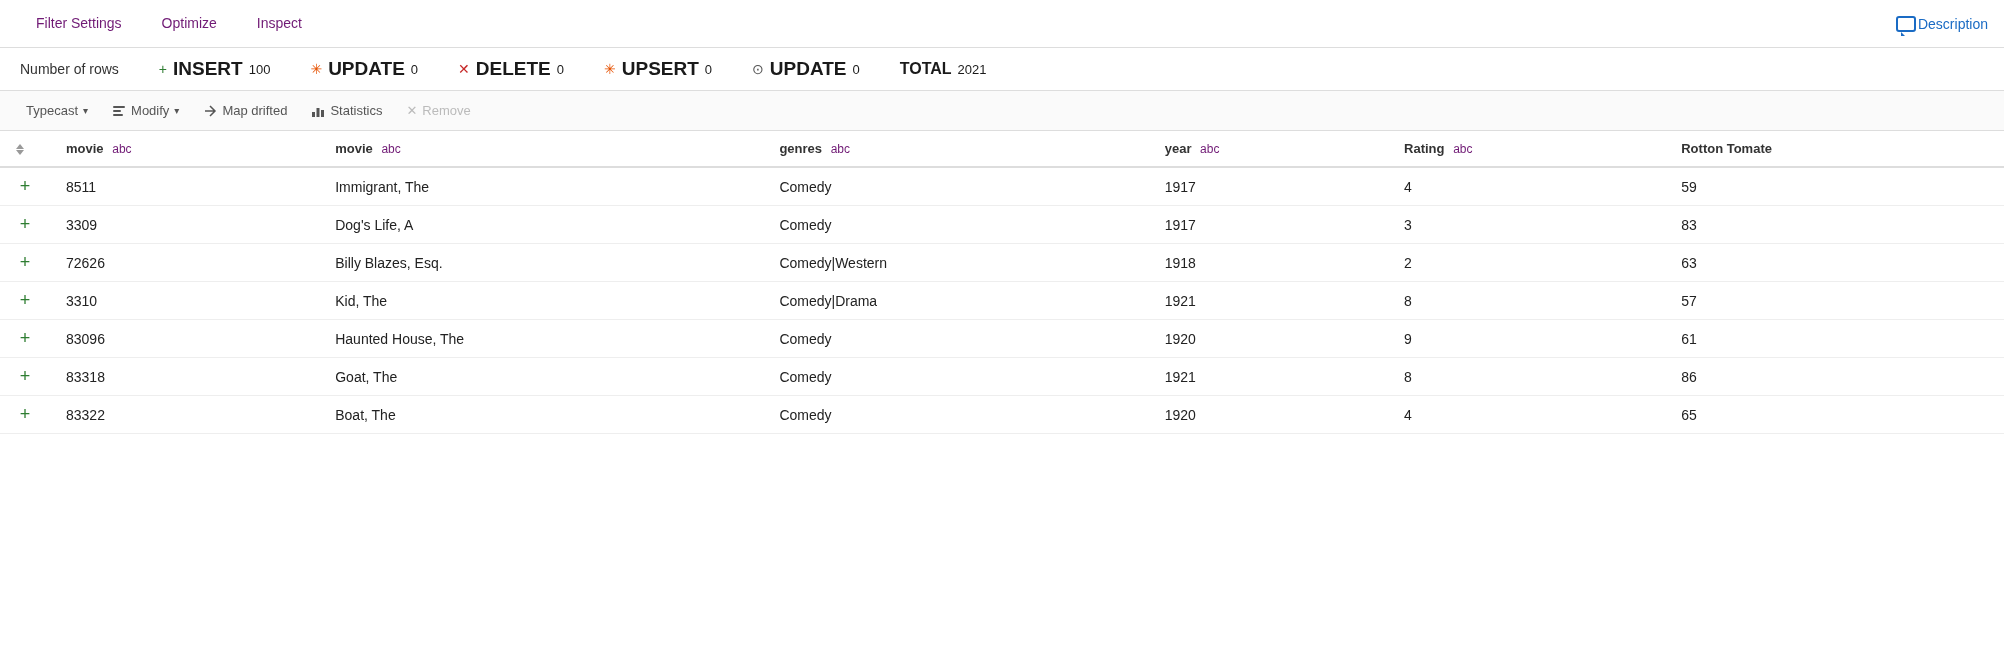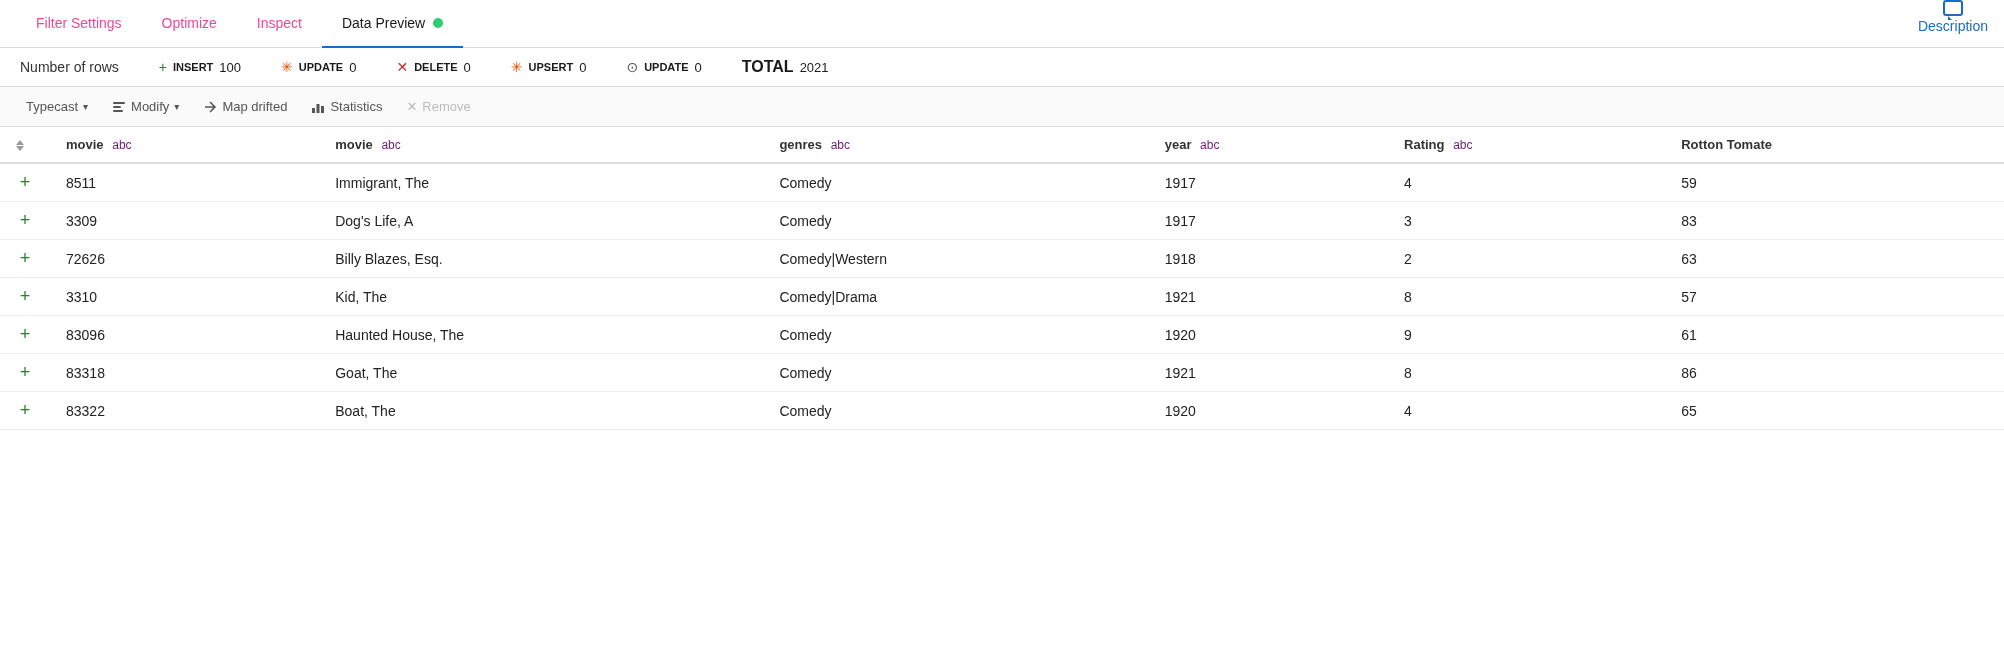--- a/index.html
+++ b/index.html
@@ -16,21 +16,21 @@
       align-items: stretch;
       border-bottom: 1px solid #ddd;
       height: 48px;
       padding: 0 16px;
       position: relative;
     }
     .top-nav-item {
       display: flex;
       align-items: center;
       padding: 0 20px;
-      color: #ec4899;
+      color: #701a75;
       cursor: pointer;
       font-size: 14px;
       white-space: nowrap;
       border-bottom: 2px solid transparent;
       margin-bottom: -1px;
     }
     .top-nav-item.active {
       color: #1a1a1a;
       border-bottom: 2px solid #1a6bc4;
       font-weight: 500;
@@ -44,40 +44,39 @@
       display: inline-block;
     }
     .top-nav-right {
       margin-left: auto;
       display: flex;
       align-items: center;
       color: #1a6bc4;
       cursor: pointer;
       font-size: 14px;
       gap: 2px;
-      flex-direction: column;
     }
 
     
     .row-count-bar {
       display: flex;
       align-items: center;
       padding: 10px 20px;
       border-bottom: 1px solid #ddd;
       gap: 40px;
       font-size: 13px;
     }
     .row-count-label { color: #333; font-size: 14px; }
     .stat-item {
       display: flex;
       align-items: center;
       gap: 6px;
     }
     .stat-item .stat-icon { font-size: 14px; }
-    .stat-item .stat-key { font-weight: 700; font-size: 11px; }
+    .stat-item .stat-key { font-weight: 700; font-size: 19px; }
     .stat-item .stat-val { font-size: 13px; }
     .insert-icon { color: #2e7d32; }
     .update-icon { color: #e65100; }
     .delete-icon { color: #c62828; }
     .upsert-icon { color: #e65100; }
     .total-key { font-weight: 700; font-size: 16px; }
 
     
     .toolbar {
       display: flex;
@@ -207,24 +206,20 @@
 <div class="top-nav">
   <div class="top-nav-item">
     <span>Filter Settings</span>
   </div>
   <div class="top-nav-item">
     <span>Optimize</span>
   </div>
   <div class="top-nav-item">
     <span>Inspect</span>
   </div>
-  <div class="top-nav-item active">
-    <span>Data Preview</span>
-    <span class="dot"></span>
-  </div>
   <div class="top-nav-right">
     <span class="description-icon"></span>
     <span>Description</span>
   </div>
 </div>
 
 <div class="row-count-bar">
   <span class="row-count-label">Number of rows</span>
 
   <div class="stat-item">

